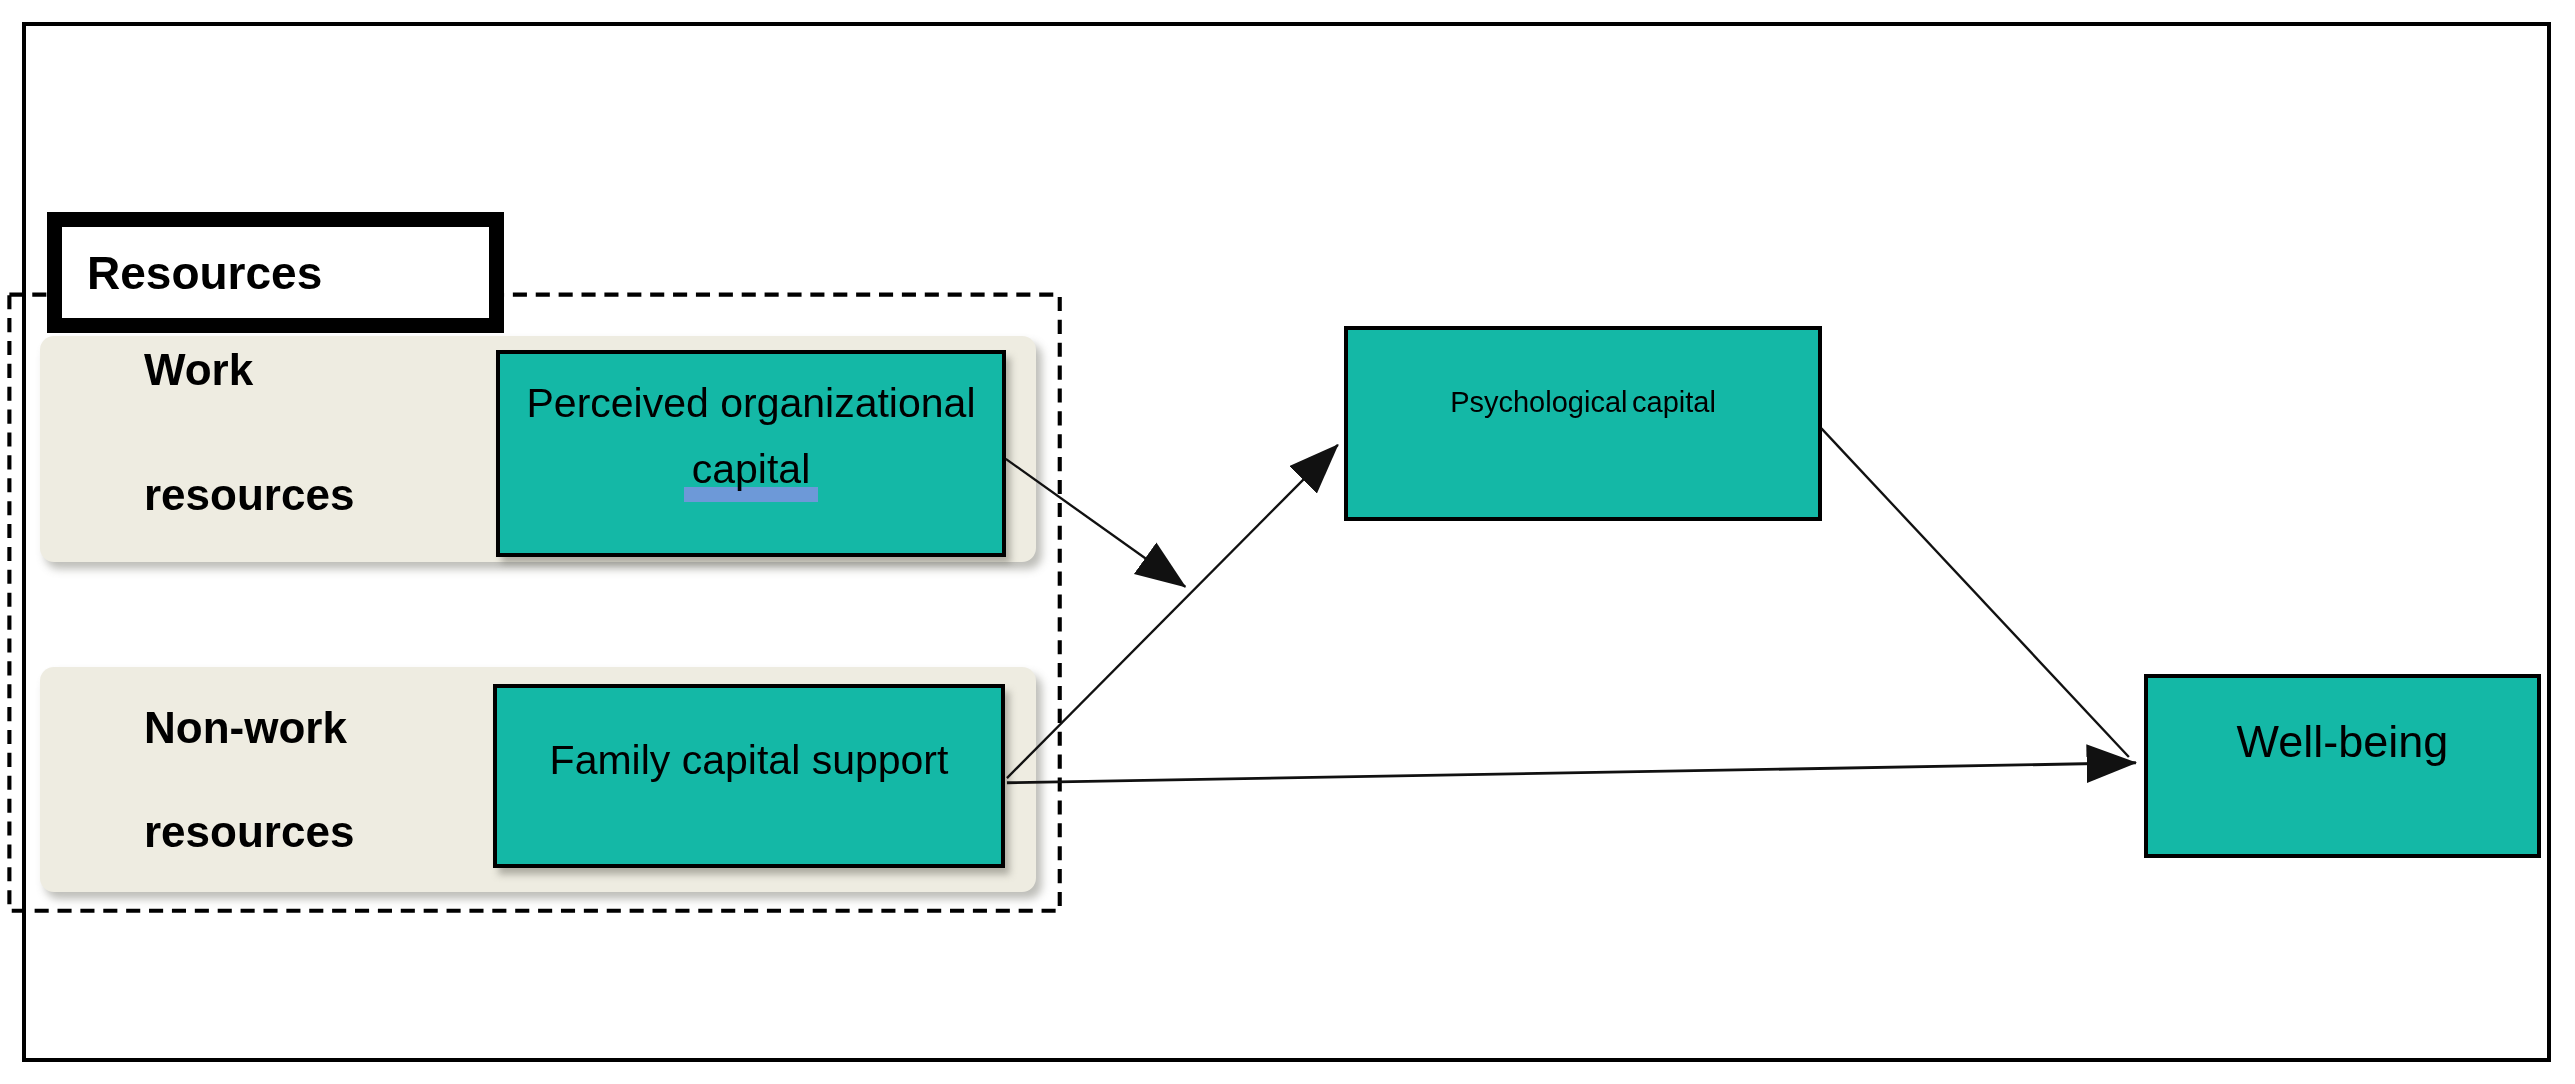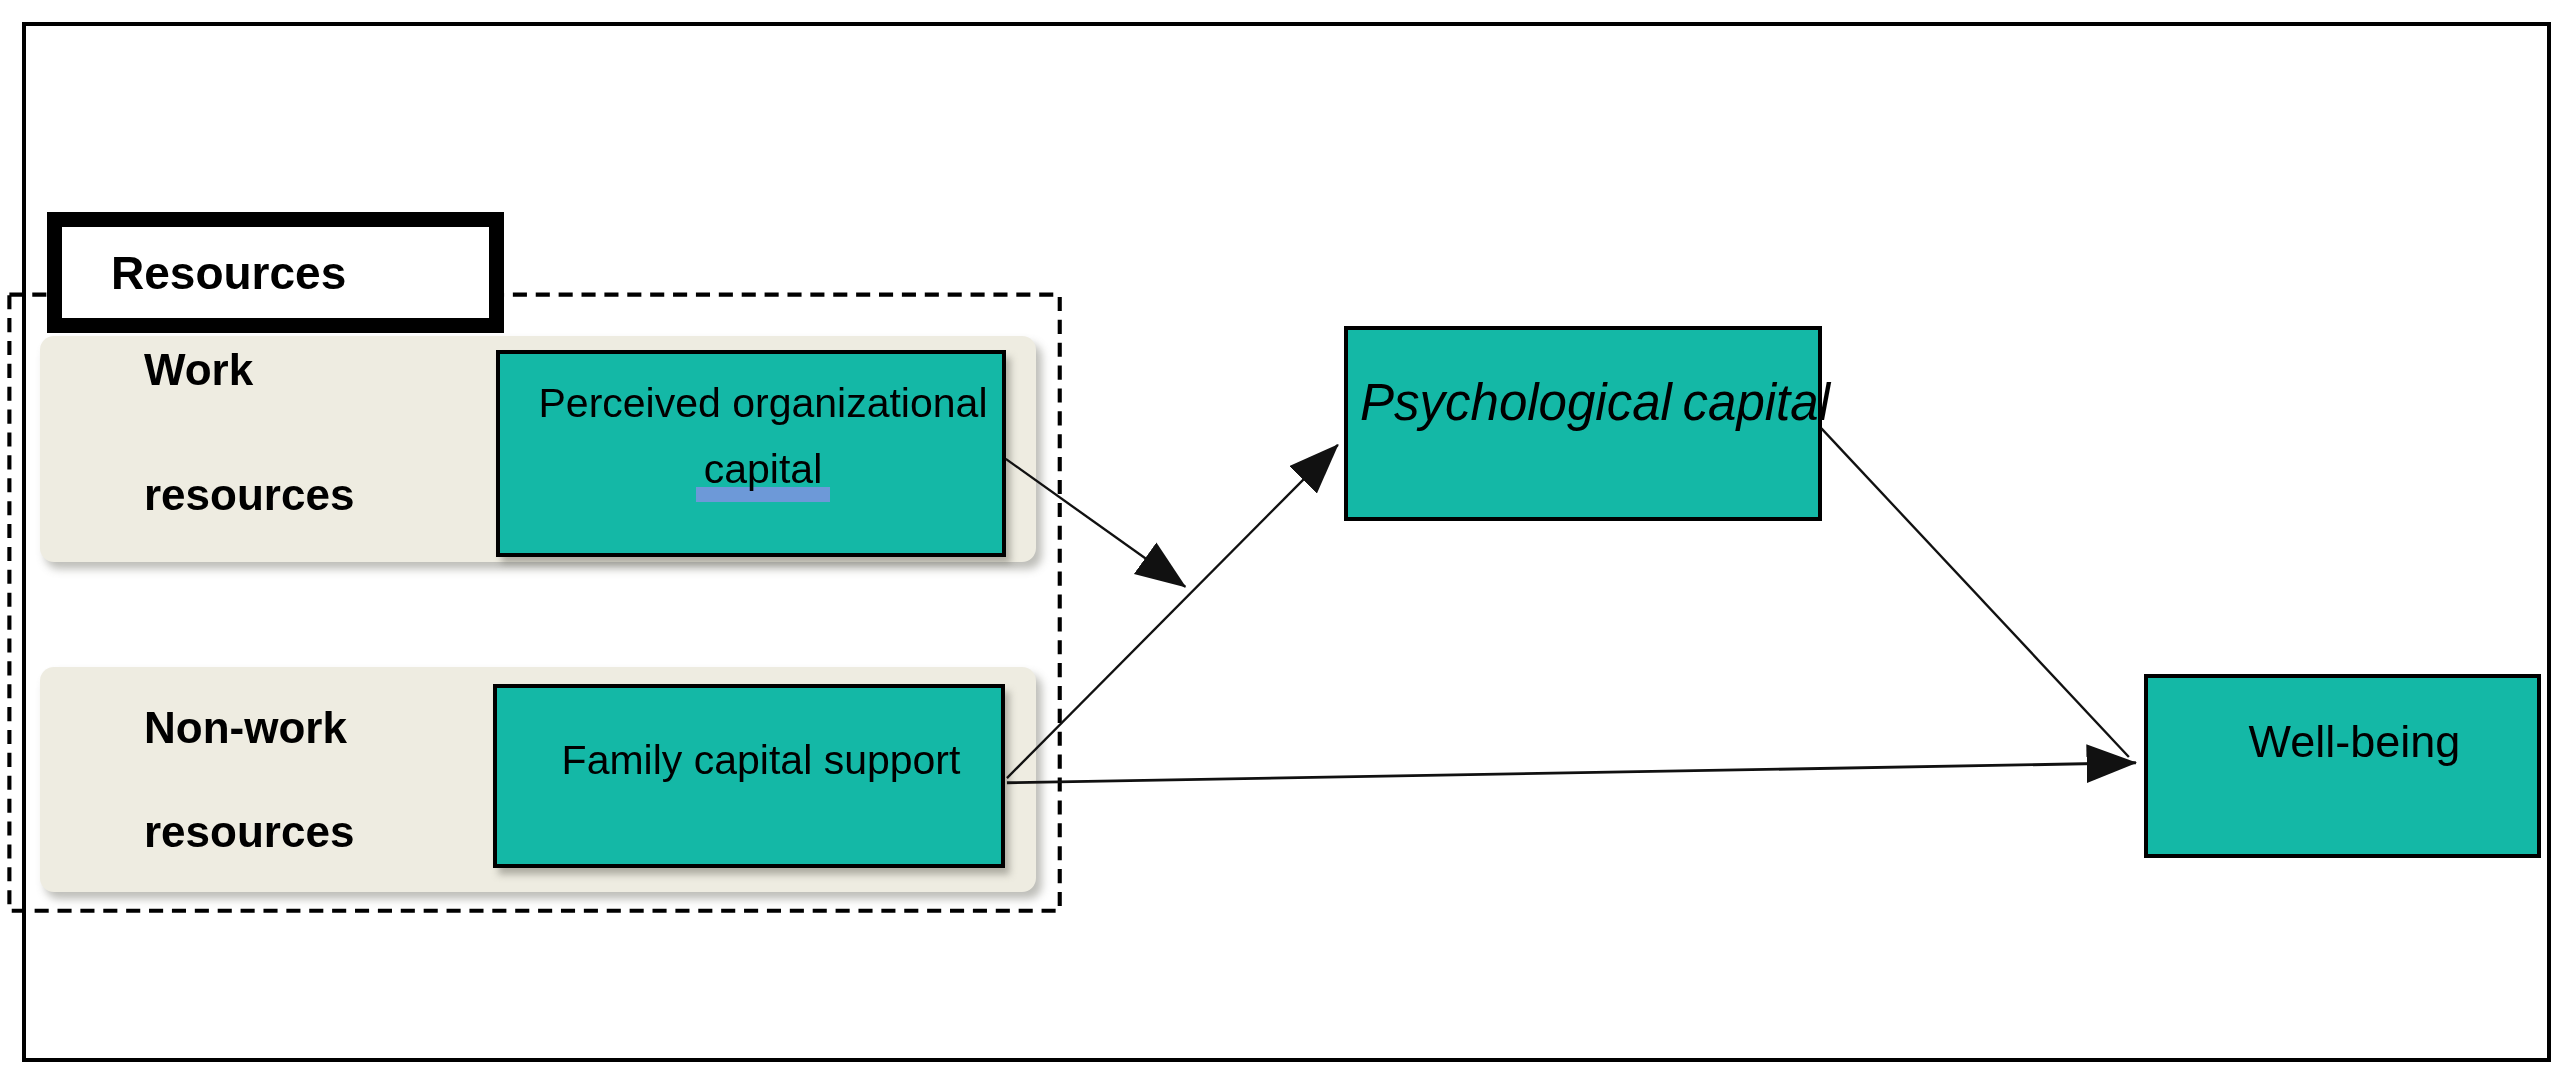--- a/index.html
+++ b/index.html
@@ -2,21 +2,21 @@
 <html style="font-size:9.4px"><head>
 <meta charset="utf-8">
 <style>
   html,body{margin:0;padding:0;background:#ffffff;}
   body{font-family:"Liberation Sans", sans-serif;}
   .canvas{position:relative;width:2576px;height:1085px;background:#ffffff;overflow:hidden;}
   .outer-frame{position:absolute;left:22px;top:22px;width:2529px;height:1040px;border:4.7px solid #000;box-sizing:border-box;background:transparent;}
   svg.layer{position:absolute;left:0;top:0;width:2576px;height:1085px;pointer-events:none;}
   .underlay{z-index:1;}
   .overlay{z-index:5;}
-  .node{position:absolute;box-sizing:border-box;z-index:3;padding-left:24px;}
+  .node{position:absolute;box-sizing:border-box;z-index:3;}
 
   .panel{background:#EEECE1;border-radius:14px;box-shadow:5.9px 7px 8.2px rgba(110,110,100,0.45);}
   .panel-work{left:40px;top:336px;width:996px;height:226px;}
   .panel-nonwork{left:40px;top:667px;width:996px;height:225px;}
   .panel-label{position:absolute;left:56px;font-weight:bold;font-size:44px;color:#000;white-space:nowrap;margin-left:48px;}
   .panel-work .line1{top:9.4px;}
   .panel-work .line2{top:134px;}
   .panel-nonwork .line1{top:36px;}
   .panel-nonwork .line2{top:140px;}
 
@@ -27,21 +27,21 @@
   .shadowed{box-shadow:5.3px 6.5px 7px rgba(110,110,100,0.5);}
   .box-pos{left:496px;top:350px;width:510px;height:207px;text-align:center;}
   .box-pos .bline{font-size:41px;line-height:66px;white-space:nowrap;}
   .box-pos .bline:first-child{margin-top:16.4px;}
   .blue-underline{display:inline-block;padding:0 8.2px;background:linear-gradient(#6D99D8,#6D99D8) no-repeat center bottom/100% 15.3px;}
 
   .box-fms{left:493px;top:684px;width:512px;height:184px;display:flex;align-items:center;justify-content:center;}
   .box-fms .bline{font-size:41px;white-space:nowrap;padding-bottom:30.5px;}
 
   .box-psycap{left:1344px;top:326px;width:478px;height:195px;display:flex;align-items:center;justify-content:center;}
-  .box-psycap .bline{font-size:51px;white-space:nowrap;padding-bottom:42px;word-spacing:-3.5px;font-style:italic;}
+  .box-psycap .bline{font-size:29px;white-space:nowrap;padding-bottom:42px;word-spacing:-3.5px;}
 
   .box-well{left:2144px;top:674px;width:397px;height:184px;display:flex;align-items:center;justify-content:center;}
   .box-well .bline{font-size:45px;white-space:nowrap;padding-bottom:49px;}
 
   .dashed-rect{fill:none;stroke:#000;stroke-width:7;stroke-dasharray:24 15;}
   .arrow{stroke:#111;fill:none;}
 </style>
 </head>
 <body>
 

